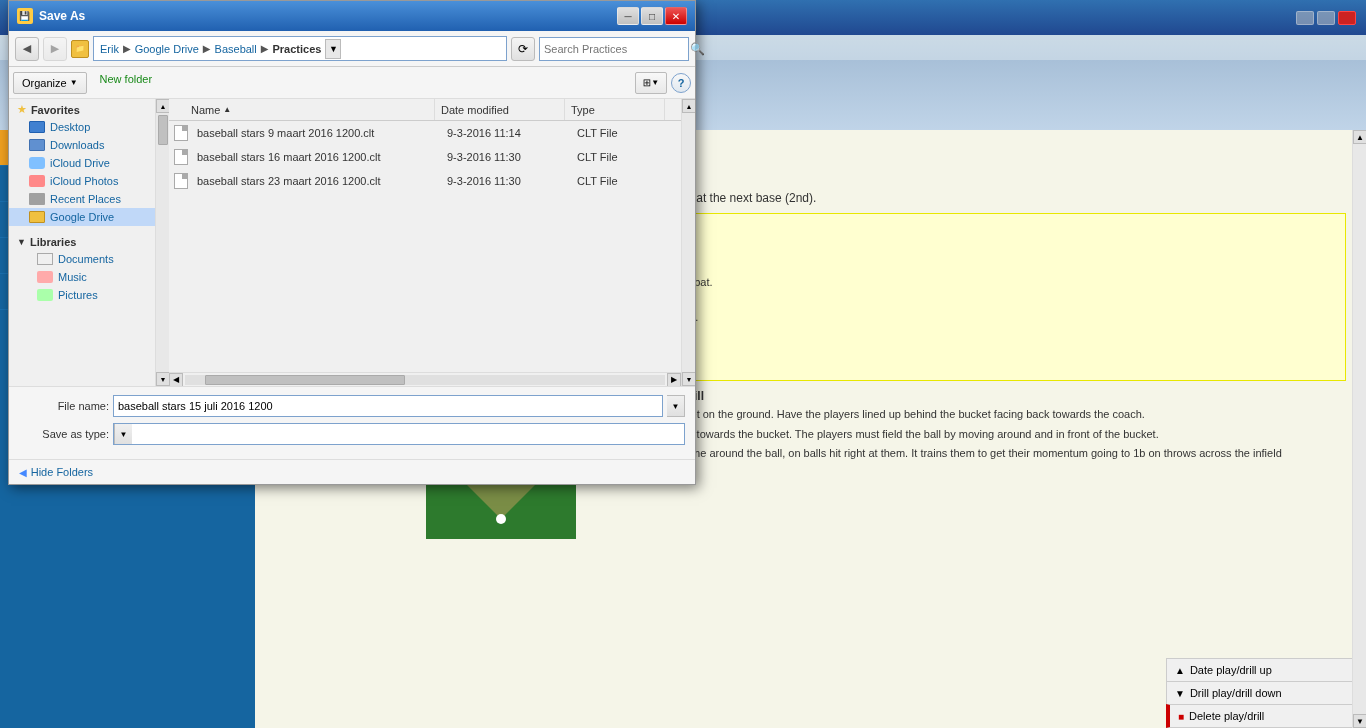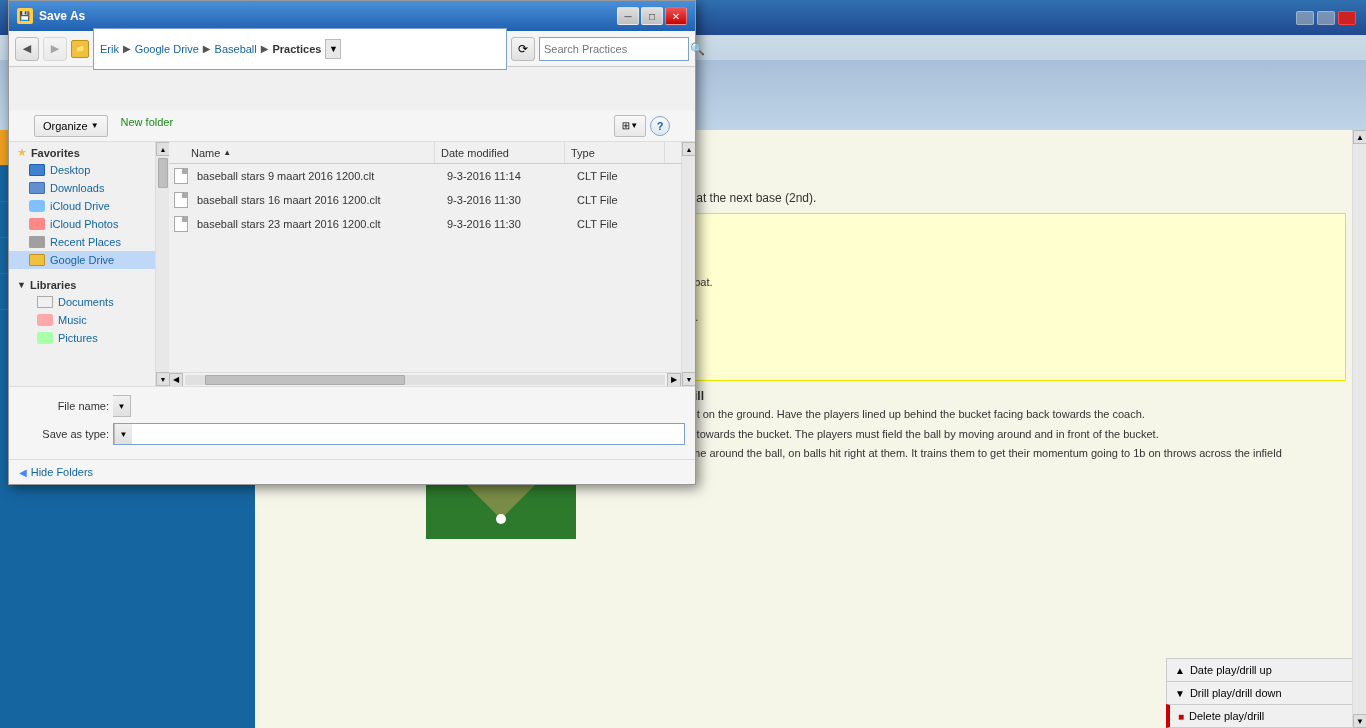--- a/index.html
+++ b/index.html
@@ -119,21 +119,21 @@
       color: #555;
     }
 
     .nav-btn:disabled, .nav-btn.disabled {
       opacity: 0.5;
       cursor: default;
     }
 
     .address-bar {
       flex: 1;
-      height: 42px;
+      height: 25px;
       border: 1px solid #7da2cd;
       background: white;
       display: flex;
       align-items: center;
       padding: 0 6px;
       gap: 4px;
       font-size: 11px;
     }
 
     .breadcrumb-item {
@@ -197,23 +197,22 @@
       font-size: 12px;
     }
 
     
     .dialog-toolbar {
       height: 32px;
       background: #f5f5f5;
       border-bottom: 1px solid #ddd;
       display: flex;
       align-items: center;
-      padding: 0 25px;
+      padding: 0 4px;
       justify-content: space-between;
-      margin-top: 43px;
     }
 
     .toolbar-left {
       display: flex;
       align-items: center;
       gap: 4px;
     }
 
     .organize-btn {
       height: 22px;
@@ -1040,20 +1039,21 @@
         <div style="width:14px;height:14px;background:#e0e0e0;border:1px solid #bbb;display:flex;align-items:center;justify-content:center;font-size:7px;">▲</div>
         <div style="flex:1;background:#e8e8e8;"></div>
         <div style="width:14px;height:14px;background:#e0e0e0;border:1px solid #bbb;display:flex;align-items:center;justify-content:center;font-size:7px;">▼</div>
       </div>
     </div>
   </div>
 
   <div class="dialog-form">
     <div class="form-row">
       <span class="form-label">File name:</span>
+      <input type="text" class="form-input" style="flex: 1 1 0%; height: 22px; border: 1px solid rgb(125, 162, 205); padding: 0px 4px; font-size: 11px;" value="baseball stars 15 juli 2016 1200">
       <div style="width:18px;height:22px;background:linear-gradient(180deg,#f0f0f0 0%,#e0e0e0 100%);border:1px solid #bbb;border-left:none;display:flex;align-items:center;justify-content:center;font-size:8px;">▼</div>
     </div>
     <div class="form-row">
       <span class="form-label">Save as type:</span>
       <div class="form-select-wrapper">
         <div class="form-dropdown-arrow">▼</div>
       </div>
     </div>
   </div>
 

